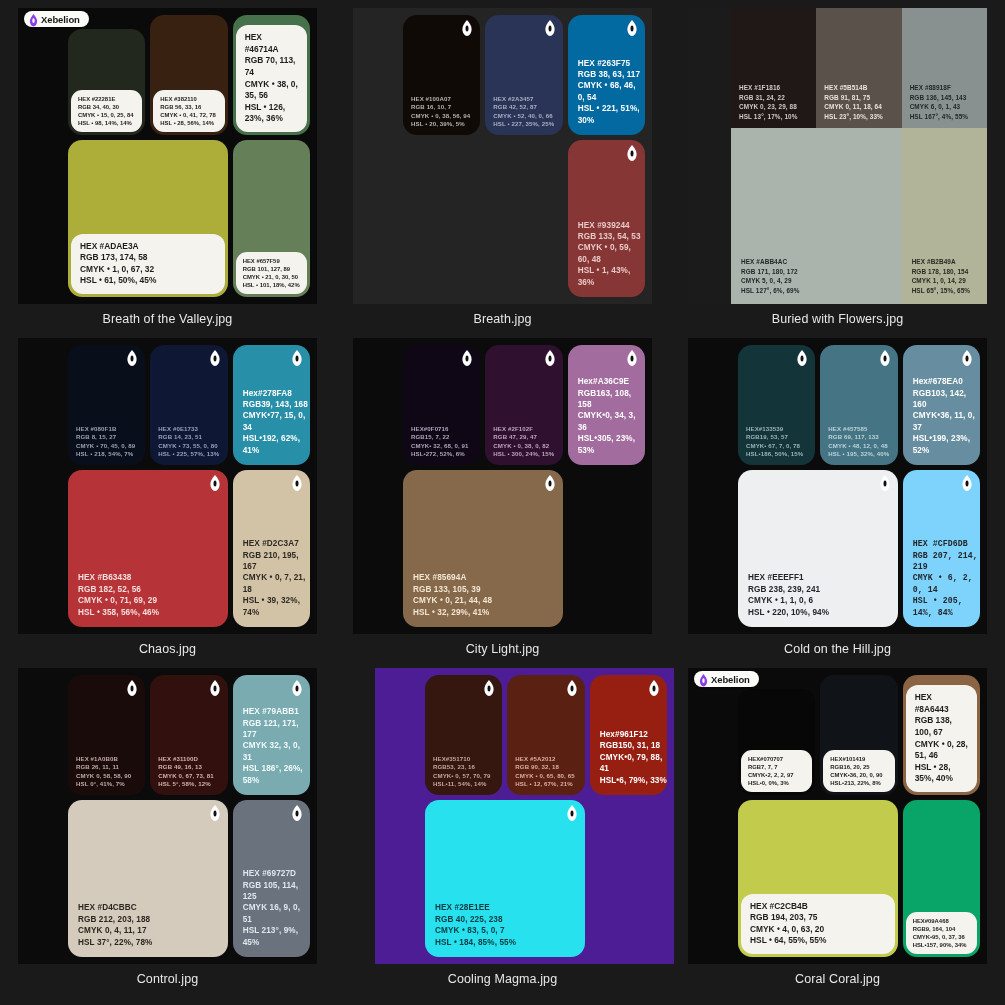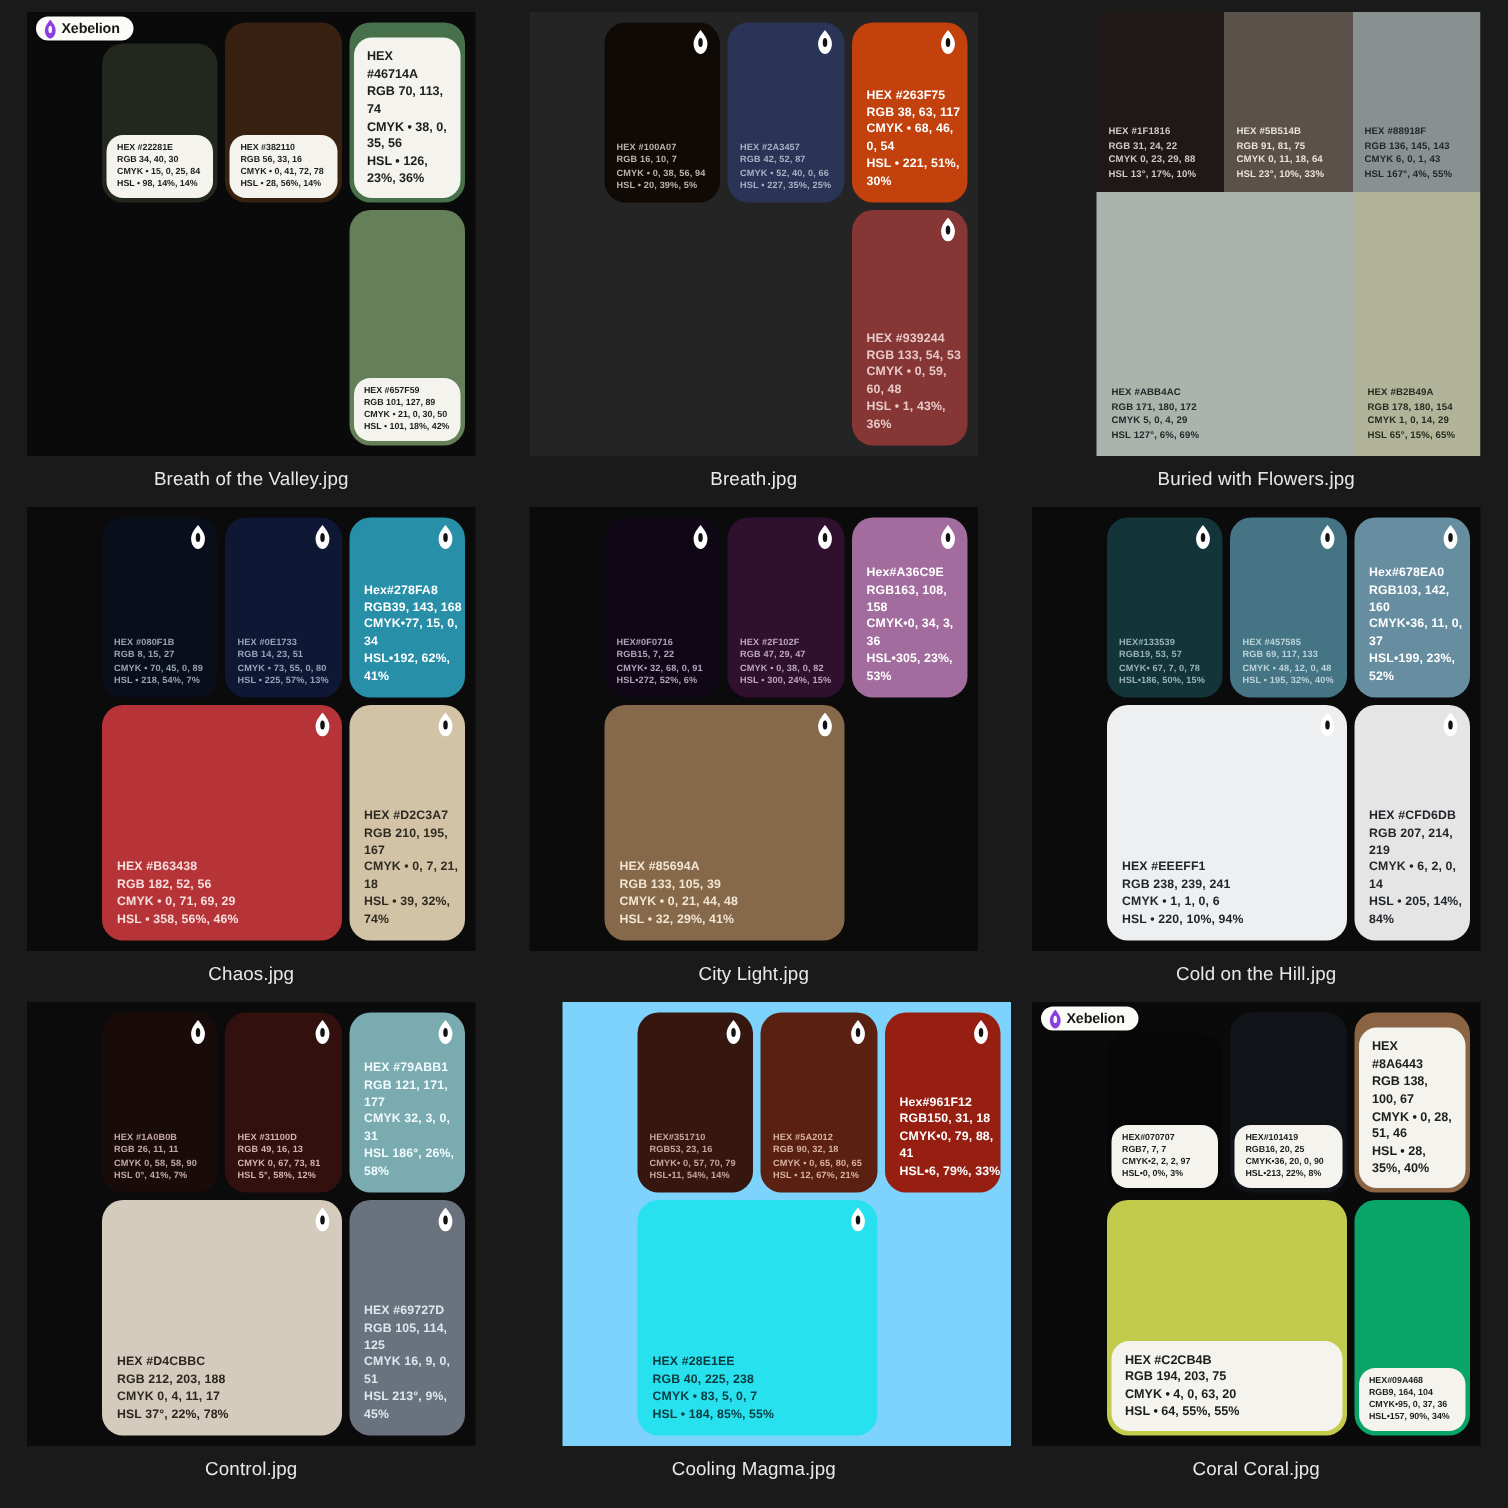--- a/index.html
+++ b/index.html
@@ -107,20 +107,26 @@
 RGB 56, 33, 16
 CMYK • 0, 41, 72, 78
 HSL • 28, 56%, 14%</div>
           </div>
           <div class="sw s3 round" style="background: rgb(70, 113, 74);">
             <div class="card big">HEX #46714A
 RGB 70, 113, 74
 CMYK • 38, 0, 35, 56
 HSL • 126, 23%, 36%</div>
           </div>
+          <div class="sw s4 round" style="background: rgb(173, 174, 58);">
+            <div class="card big">HEX #ADAE3A
+RGB 173, 174, 58
+CMYK • 1, 0, 67, 32
+HSL • 61, 50%, 45%</div>
+          </div>
           <div class="sw s5 round" style="background: rgb(101, 127, 89);">
             <div class="card">HEX #657F59
 RGB 101, 127, 89
 CMYK • 21, 0, 30, 50
 HSL • 101, 18%, 42%</div>
           </div>
         </div>
       </div>
       <div class="caption">Breath of the Valley.jpg</div>
     </div>
@@ -144,21 +150,21 @@
               <svg viewBox="0 0 10 16">
                 <path d="M5 0 C7.6 3.2 9.6 6 9.6 9 C9.6 13 7.4 16 5 16 C2.6 16 0.4 13 0.4 9 C0.4 6 2.4 3.2 5 0 Z" fill="#ffffff"></path>
                 <ellipse cx="5" cy="8.4" rx="1.5" ry="3" fill="#111111"></ellipse>
               </svg>
             </span>
             <div class="info" style="color: rgb(169, 176, 196);">HEX #2A3457
 RGB 42, 52, 87
 CMYK • 52, 40, 0, 66
 HSL • 227, 35%, 25%</div>
           </div>
-          <div class="sw s3 round" style="background: #c2410c;">
+          <div class="sw s3 round" style="background: #0369a1;">
             <span class="wm">
               <svg viewBox="0 0 10 16">
                 <path d="M5 0 C7.6 3.2 9.6 6 9.6 9 C9.6 13 7.4 16 5 16 C2.6 16 0.4 13 0.4 9 C0.4 6 2.4 3.2 5 0 Z" fill="#ffffff"></path>
                 <ellipse cx="5" cy="8.4" rx="1.5" ry="3" fill="#111111"></ellipse>
               </svg>
             </span>
             <div class="info big" style="color: rgb(255, 255, 255);">HEX #263F75
 RGB 38, 63, 117
 CMYK • 68, 46, 0, 54
 HSL • 221, 51%, 30%</div>
@@ -382,21 +388,21 @@
               <svg viewBox="0 0 10 16">
                 <path d="M5 0 C7.6 3.2 9.6 6 9.6 9 C9.6 13 7.4 16 5 16 C2.6 16 0.4 13 0.4 9 C0.4 6 2.4 3.2 5 0 Z" fill="#ffffff"></path>
                 <ellipse cx="5" cy="8.4" rx="1.5" ry="3" fill="#111111"></ellipse>
               </svg>
             </span>
             <div class="info big" style="color: rgb(34, 38, 43);">HEX #EEEFF1
 RGB 238, 239, 241
 CMYK • 1, 1, 0, 6
 HSL • 220, 10%, 94%</div>
           </div>
-          <div class="sw s5 round" style="background: #e5e5e5;">
+          <div class="sw s5 round" style="background: #7dd3fc; font-family: Liberation Mono, monospace;">
             <span class="wm">
               <svg viewBox="0 0 10 16">
                 <path d="M5 0 C7.6 3.2 9.6 6 9.6 9 C9.6 13 7.4 16 5 16 C2.6 16 0.4 13 0.4 9 C0.4 6 2.4 3.2 5 0 Z" fill="#ffffff"></path>
                 <ellipse cx="5" cy="8.4" rx="1.5" ry="3" fill="#111111"></ellipse>
               </svg>
             </span>
             <div class="info big" style="color: rgb(34, 38, 43);">HEX #CFD6DB
 RGB 207, 214, 219
 CMYK • 6, 2, 0, 14
 HSL • 205, 14%, 84%</div>
@@ -466,21 +472,21 @@
             <div class="info big" style="color: rgb(223, 230, 238);">HEX #69727D
 RGB 105, 114, 125
 CMYK 16, 9, 0, 51
 HSL 213°, 9%, 45%</div>
           </div>
         </div>
       </div>
       <div class="caption">Control.jpg</div>
     </div>
     <div class="tile">
-      <div class="board padded" style="background: #7dd3fc; margin-left: 44px;">
+      <div class="board padded" style="background: #4c1d95; margin-left: 44px;">
         <div class="swgrid r3_2">
           <div class="sw s1 round" style="background: rgb(53, 23, 16);">
             <span class="wm">
               <svg viewBox="0 0 10 16">
                 <path d="M5 0 C7.6 3.2 9.6 6 9.6 9 C9.6 13 7.4 16 5 16 C2.6 16 0.4 13 0.4 9 C0.4 6 2.4 3.2 5 0 Z" fill="#ffffff"></path>
                 <ellipse cx="5" cy="8.4" rx="1.5" ry="3" fill="#111111"></ellipse>
               </svg>
             </span>
             <div class="info" style="color: rgb(198, 167, 157);">HEX#351710
 RGB53, 23, 16

